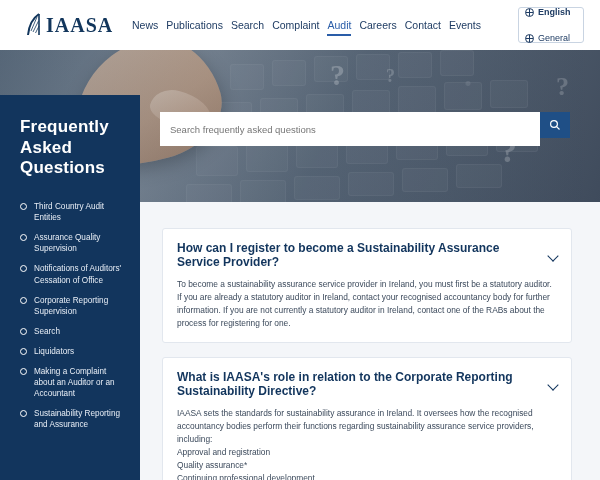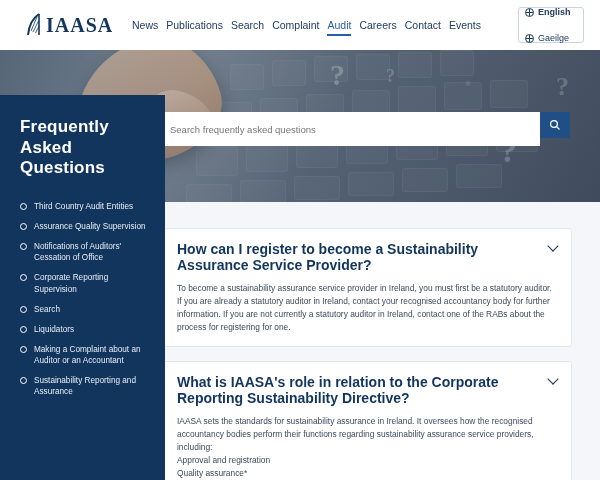--- a/index.html
+++ b/index.html
@@ -104,21 +104,21 @@
     font-family: "Liberation Sans", sans-serif;
   }
   .search-btn {
     width: 30px; background: #1f4f86; border: none; cursor: pointer;
     display: flex; align-items: center; justify-content: center;
   }
   .search-btn svg { display: block; }
 
   
   .sidebar {
-    position: absolute; left: 0; top: 95px; width: 165px; bottom: 0;
+    position: absolute; left: 0; top: 95px; width: 140px; bottom: 0;
     background: #12355d; color: #fff; padding: 22px 16px 0 20px; z-index: 35;
   }
   .sidebar h1 {
     font-size: 17px; line-height: 1.22; font-weight: 700; margin-bottom: 22px;
     letter-spacing: .2px;
   }
   .filter-item {
     display: flex; gap: 7px; align-items: flex-start;
     font-size: 8.2px; line-height: 1.35; margin-bottom: 9px; cursor: pointer;
     color: #e8eef6;
@@ -132,22 +132,22 @@
   
   .main {
     position: absolute; left: 140px; top: 202px; right: 0; bottom: 0;
     background: #f4f6f9; padding: 26px 28px 0 22px; overflow: hidden;
   }
   .faq-card {
     background: #ffffff; border: 1px solid #e2e7ee; border-radius: 3px;
     margin-bottom: 14px; padding: 12px 14px 12px 14px;
   }
   .faq-q {
-    display: flex; justify-content: space-between; align-items: flex-start;
-    font-size: 14px; font-weight: 700; color: #12355d; cursor: pointer;
+    display: flex; justify-content: space-between; align-items: center;
+    font-size: 12px; font-weight: 700; color: #12355d; cursor: pointer;
   }
   .chev {
     flex: none; margin-left: 10px; margin-top: 1px;
     width: 8px; height: 8px; border-right: 1.4px solid #12355d; border-bottom: 1.4px solid #12355d;
     transform: rotate(45deg);
   }
   .faq-a {
     margin-top: 9px; font-size: 8.4px; line-height: 1.55; color: #3c4a5c;
   }
   .faq-a p { margin: 0; }
@@ -180,21 +180,21 @@
       <span class="nav-item">Events</span>
     </div>
 
     <div class="lang-box">
       <div class="lang-row bold">
         <span class="globe"></span>
         <span>English</span>
       </div>
       <div class="lang-row">
         <span class="globe"></span>
-        <span>Gaeilge</span>
+        <span>General</span>
       </div>
     </div>
   </div>
 
   <div class="hero">
     <div class="hero-img">
       <div class="keys">
         <div class="key" style="left:230px;top:14px;width:34px;height:26px;"></div>
         <div class="key" style="left:272px;top:10px;width:34px;height:26px;"></div>
         <div class="key" style="left:314px;top:6px;width:34px;height:26px;"></div>

